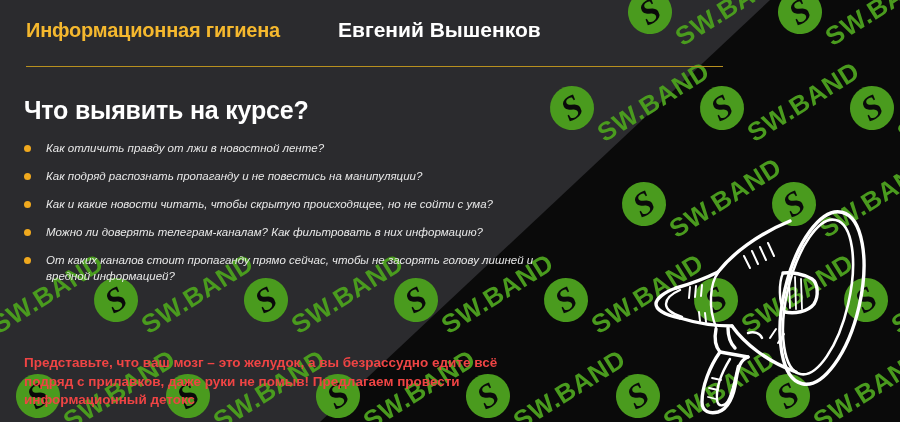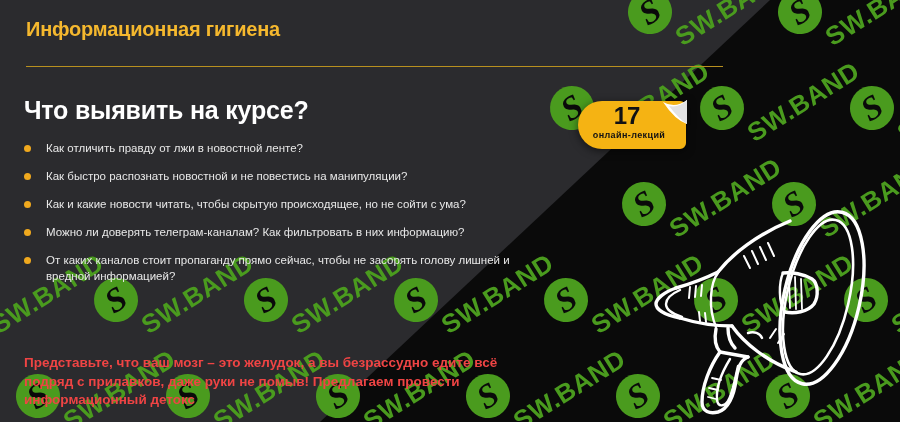--- a/index.html
+++ b/index.html
@@ -116,20 +116,21 @@
     position: absolute;
     left: 24px;
     top: 140px;
     width: 510px;
     z-index: 6;
   }
   .bullet-row {
     display: flex;
     align-items: flex-start;
     margin-bottom: 12px;
+    font-style: italic;
   }
   .bullet-dot {
     flex: 0 0 auto;
     width: 7px;
     height: 7px;
     border-radius: 50%;
     background: #f0a91e;
     margin: 5px 15px 0 0;
   }
   .bullet-text {
@@ -253,59 +254,51 @@
       <div class="wm" style="left: 516px; top: 408px;">SW.BAND</div>
       <div class="wm-s" style="left: 466px; top: 374px;">S</div>
       <div class="wm" style="left: 666px; top: 408px;">SW.BAND</div>
       <div class="wm-s" style="left: 616px; top: 374px;">S</div>
       <div class="wm" style="left: 816px; top: 408px;">SW.BAND</div>
       <div class="wm-s" style="left: 766px; top: 374px;">S</div>
     </div>
 
   <div class="header">
     <div class="course-title">Информационная гигиена</div>
+    <div class="author-name">Евгений Вышенков</div>
   </div>
   <div class="gold-rule"></div>
 
   <div class="section-heading">Что выявить на курсе?</div>
 
   <div class="bullets" id="bullet-list">
       <div class="bullet-row">
         <div class="bullet-dot"></div>
         <div class="bullet-text">Как отличить правду от лжи в новостной ленте?</div>
       </div>
       <div class="bullet-row">
         <div class="bullet-dot"></div>
-        <div class="bullet-text">Как быстро распознать новостной и не повестись на манипуляции?</div>
+        <div class="bullet-text">Как подряд распознать пропаганду и не повестись на манипуляции?</div>
       </div>
       <div class="bullet-row">
         <div class="bullet-dot"></div>
         <div class="bullet-text">Как и какие новости читать, чтобы скрытую происходящее, но не сойти с ума?</div>
       </div>
       <div class="bullet-row">
         <div class="bullet-dot"></div>
         <div class="bullet-text">Можно ли доверять телеграм-каналам? Как фильтровать в них информацию?</div>
       </div>
       <div class="bullet-row">
         <div class="bullet-dot"></div>
         <div class="bullet-text">От каких каналов стоит пропаганду прямо сейчас, чтобы не засорять голову лишней и вредной информацией?</div>
       </div>
     </div>
 
   <div class="closing">Представьте, что ваш мозг – это желудок, а вы безрассудно едите всё подряд с прилавков, даже руки не помыв! Предлагаем провести информационный детокс</div>
 
-  <div class="badge">
-    <div class="badge-body"></div>
-    <div class="badge-num">17</div>
-    <div class="badge-sub">онлайн-лекций</div>
-    <svg class="badge-curl" viewBox="0 0 26 26">
-      <path d="M26 0 L26 24 Q14 20 2 2 Q14 9 26 0 Z" fill="#ffffff"></path>
-      <path d="M26 0 L26 24 Q18 19 8 6 Q18 8 26 0 Z" fill="#e2e2e2"></path>
-    </svg>
-  </div>
 
   <svg class="megaphone" viewBox="0 0 250 235">
     <g fill="none" stroke="#ffffff" stroke-width="3.4" stroke-linecap="round" stroke-linejoin="round">
 
       <ellipse cx="182" cy="118" rx="38" ry="88" transform="rotate(13 182 118)"></ellipse>
 
       <ellipse cx="178" cy="117" rx="31" ry="79" transform="rotate(13 178 117)" stroke-width="2.6"></ellipse>
 
       <path d="M150 41 C118 54 92 74 78 92"></path>
 

